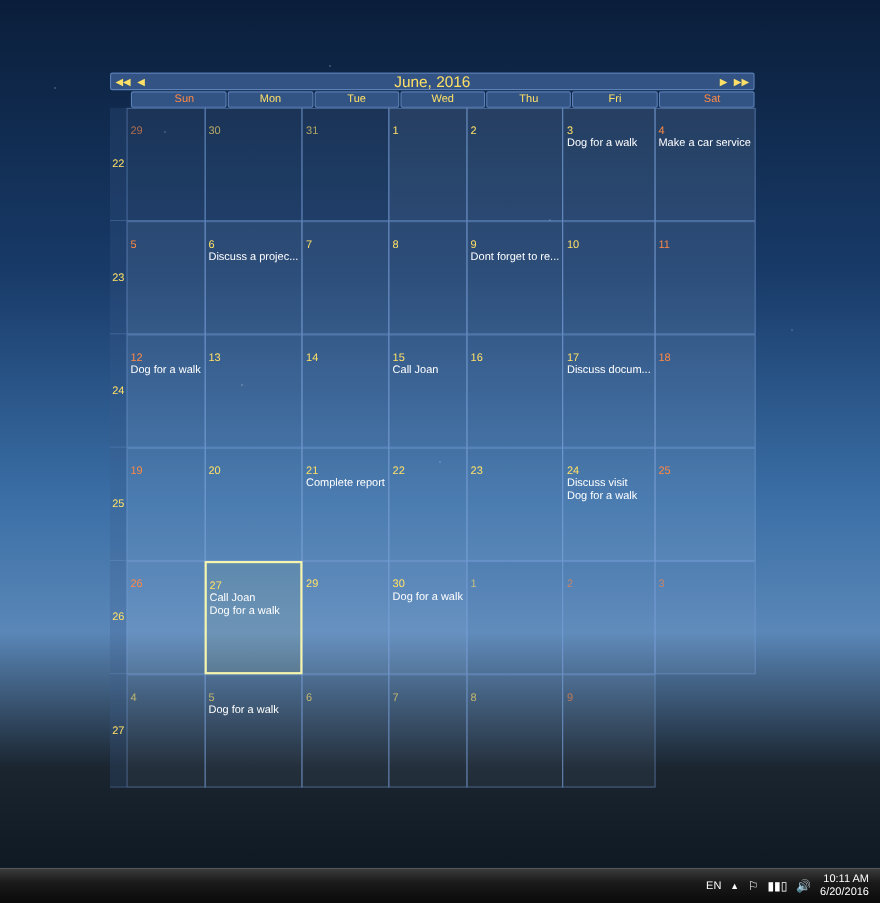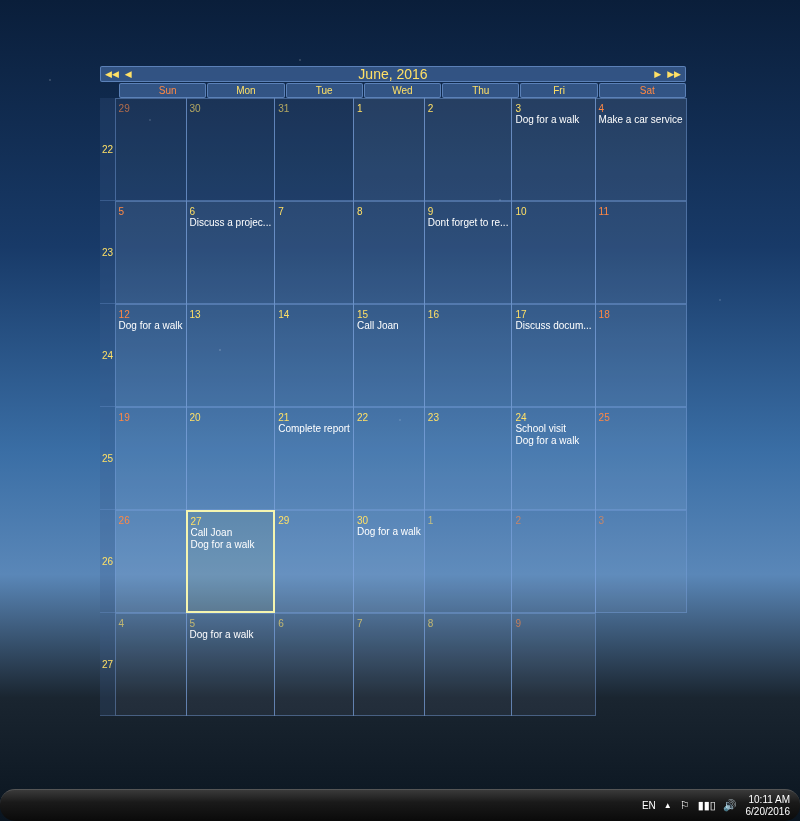--- a/index.html
+++ b/index.html
@@ -72,21 +72,21 @@
       color:#ffe066;
       font-size:10px;
       display:flex;align-items:center;justify-content:center;
       background: rgba(60,90,140,.25);
     }
     .cells{ flex:1; display:grid; grid-template-columns:repeat(7,1fr); }
     .cell{
       height:103px;
       border:1px solid rgba(120,160,220,.45);
       background: rgba(200,220,255,.12);
-      padding:4px 3px;
+      padding:15px 3px;
       font-size:10px;
       color:#fff;
       position:relative;
       margin:-0.5px;
     }
     .cell.other{ background: rgba(200,220,255,.06); }
     .cell .dnum{ font-size:10px; display:block; }
     .cell .dnum.wkend{ color:#ff8844; }
     .cell .dnum.wkday{ color:#ffe066; }
     .cell .dnum.other{ opacity:.65; }
@@ -96,21 +96,20 @@
       z-index:2;
     }
     .ev{ color:#fff; font-size:10px; white-space:nowrap; overflow:hidden; text-overflow:ellipsis; line-height:12px;}
     
     .taskbar{
       position:absolute;left:0;right:0;bottom:0;height:32px;
       background: linear-gradient(180deg,#3a3a3a 0%, #1a1a1a 40%, #0a0a0a 100%);
       display:flex;align-items:center;justify-content:space-between;
       color:#fff;font-size:10px;
       border-top:1px solid #555;
-      border-radius:15px;
     }
     .tray{ display:flex;align-items:center;gap:8px;padding-right:10px;}
     .clock{ text-align:right; line-height:12px; font-size:10px;}
     .tray-icon{ font-size:11px; color:#fff; }
     .lang{ font-size:10px; }
     .tray .up{ font-size:8px;}
   </style>
 </head>
 <body>
 
@@ -228,21 +227,21 @@
           <div class="ev">Complete report</div>
         </div>
         <div class="cell">
           <span class="dnum wkday">22</span>
         </div>
         <div class="cell">
           <span class="dnum wkday">23</span>
         </div>
         <div class="cell">
           <span class="dnum wkday">24</span>
-          <div class="ev">School visit</div>
+          <div class="ev">Discuss visit</div>
           <div class="ev">Dog for a walk</div>
         </div>
         <div class="cell">
           <span class="dnum wkend">25</span>
         </div>
         <div class="cell">
           <span class="dnum wkend">26</span>
         </div>
         <div class="cell today">
           <span class="dnum wkday">27</span>

